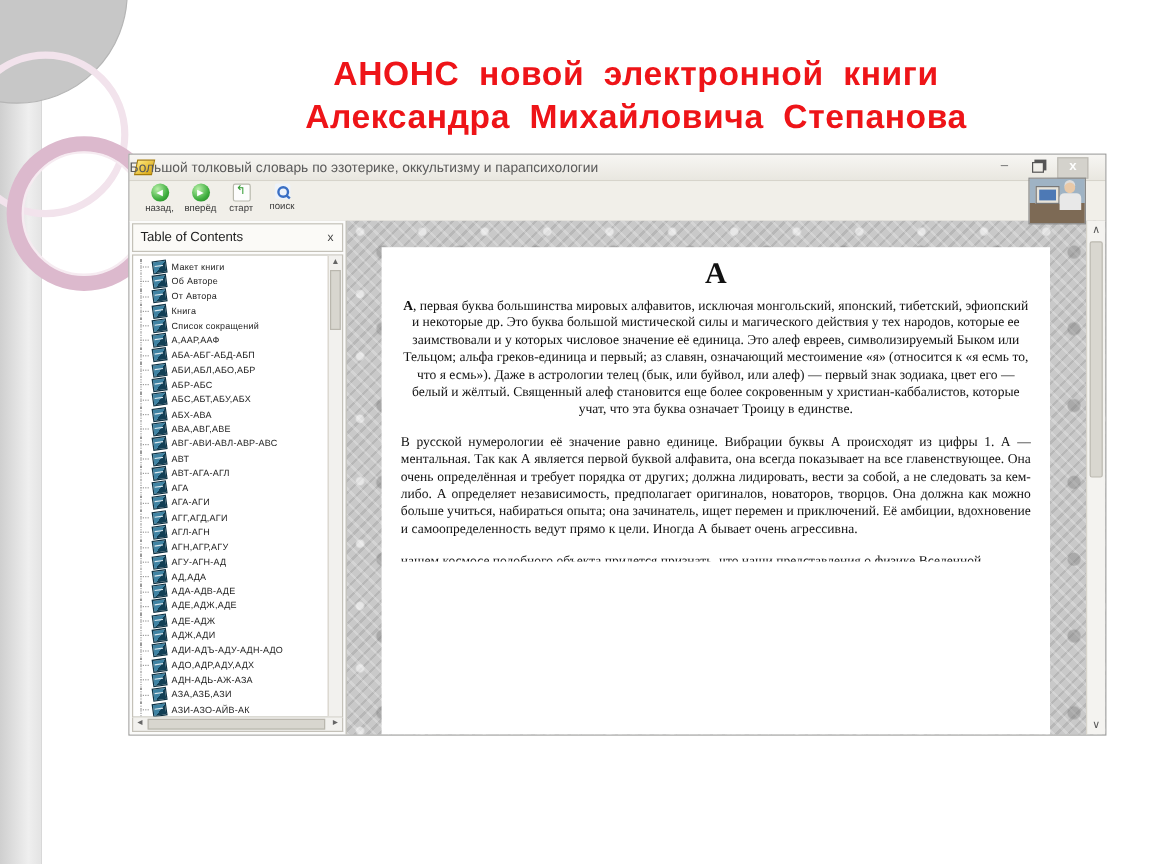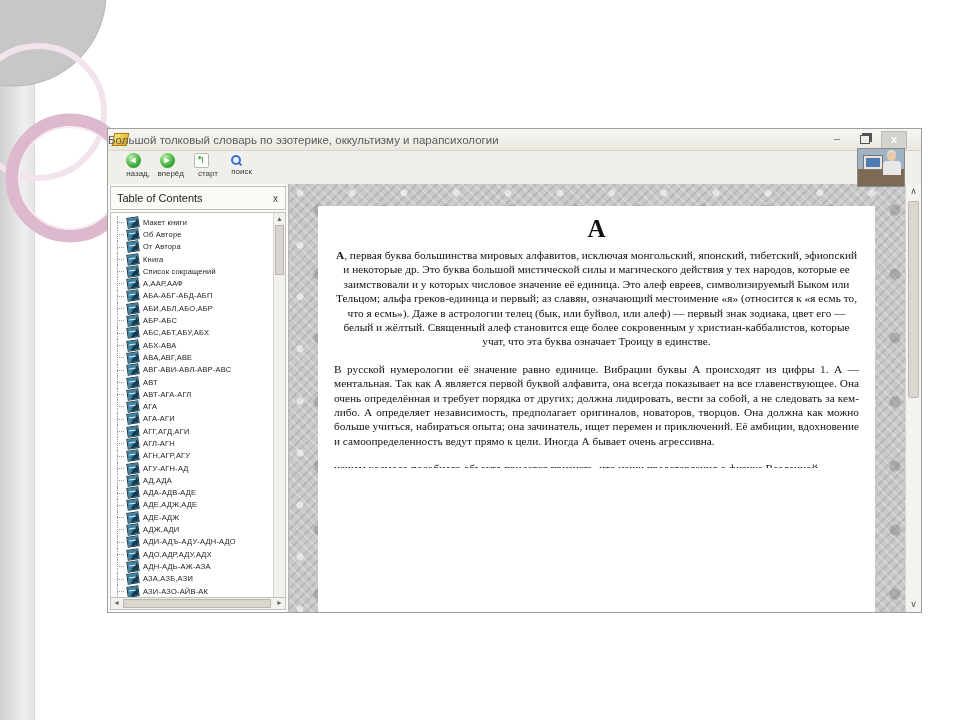--- a/index.html
+++ b/index.html
@@ -43,21 +43,21 @@
   .tb-ico.sphere{background:radial-gradient(circle at 35% 30%,#b8f0a8,#3fae3f 60%,#1d7a1d);}
   .tb-ico .arr{position:absolute;top:3px;left:3px;color:#fff;font-size:9px;line-height:9px;}
   .tb-ico.home{border-radius:2px;background:#fdfdfd;border:1px solid #b9b9ad;
     width:13px;height:13px;}
   .tb-ico.home .arr{color:#2f9a2f;top:1px;left:2px;font-size:10px;}
   .tb-ico.search{border-radius:2px;background:#eef3fa;width:13px;height:13px;}
   .lens{position:absolute;left:2px;top:2px;width:6px;height:6px;border:2px solid #3a6fc4;
     border-radius:50%;}
   .lens::after{content:"";position:absolute;left:5px;top:6px;width:4px;height:2px;
     background:#3a6fc4;transform:rotate(40deg);}
-  .tb-label{font-size:8px;color:#3a3a3a;margin-top:1px;text-align:right;}
+  .tb-label{font-size:8px;color:#3a3a3a;margin-top:1px;}
   .author-photo{position:absolute;right:16px;top:19px;width:46px;height:37px;
     background:linear-gradient(#9fb3c4 55%,#7d6a55 55%);border:1px solid #8a8a8a;
     overflow:hidden;z-index:6;}
   .monitor{position:absolute;left:5px;top:6px;width:18px;height:13px;background:#e8e4da;
     border:1px solid #777;}
   .monitor::after{content:"";position:absolute;left:2px;top:2px;right:2px;bottom:2px;
     background:#4d79b5;}
   .person-head{position:absolute;right:8px;top:3px;width:9px;height:9px;border-radius:50%;
     background:#e9c9a8;box-shadow:0 -2px 0 0 #dddddd;}
   .person-body{position:absolute;right:3px;top:12px;width:18px;height:14px;border-radius:4px 4px 0 0;
@@ -139,20 +139,22 @@
 
 <div class="left-strip"></div>
 <svg class="decor-svg" width="150" height="300">
   <circle cx="14" cy="-6" r="92" fill="#c7c7c7" stroke="#b5b5b5" stroke-width="1"></circle>
   <circle cx="38" cy="112" r="66" fill="none" stroke="#f2e3ec" stroke-width="6"></circle>
   <circle cx="70" cy="178" r="58" fill="none" stroke="#dcb9cd" stroke-width="13"></circle>
   <circle cx="70" cy="178" r="51" fill="none" stroke="#f6ebf1" stroke-width="2"></circle>
 </svg>
 
 <div class="slide-title" style="color: rgb(238, 20, 24);">
+  <div>АНОНС новой электронной книги</div>
+  <div>Александра Михайловича Степанова</div>
 </div>
 
 <div class="chm">
 
   <div class="titlebar">
     <span class="win-icon"></span>
     <span class="win-title">Большой толковый словарь по эзотерике, оккультизму и парапсихологии</span>
     <span class="win-btns">
       <span class="win-btn">–</span>
       <span class="win-btn"><span class="restore-glyph"></span></span>

